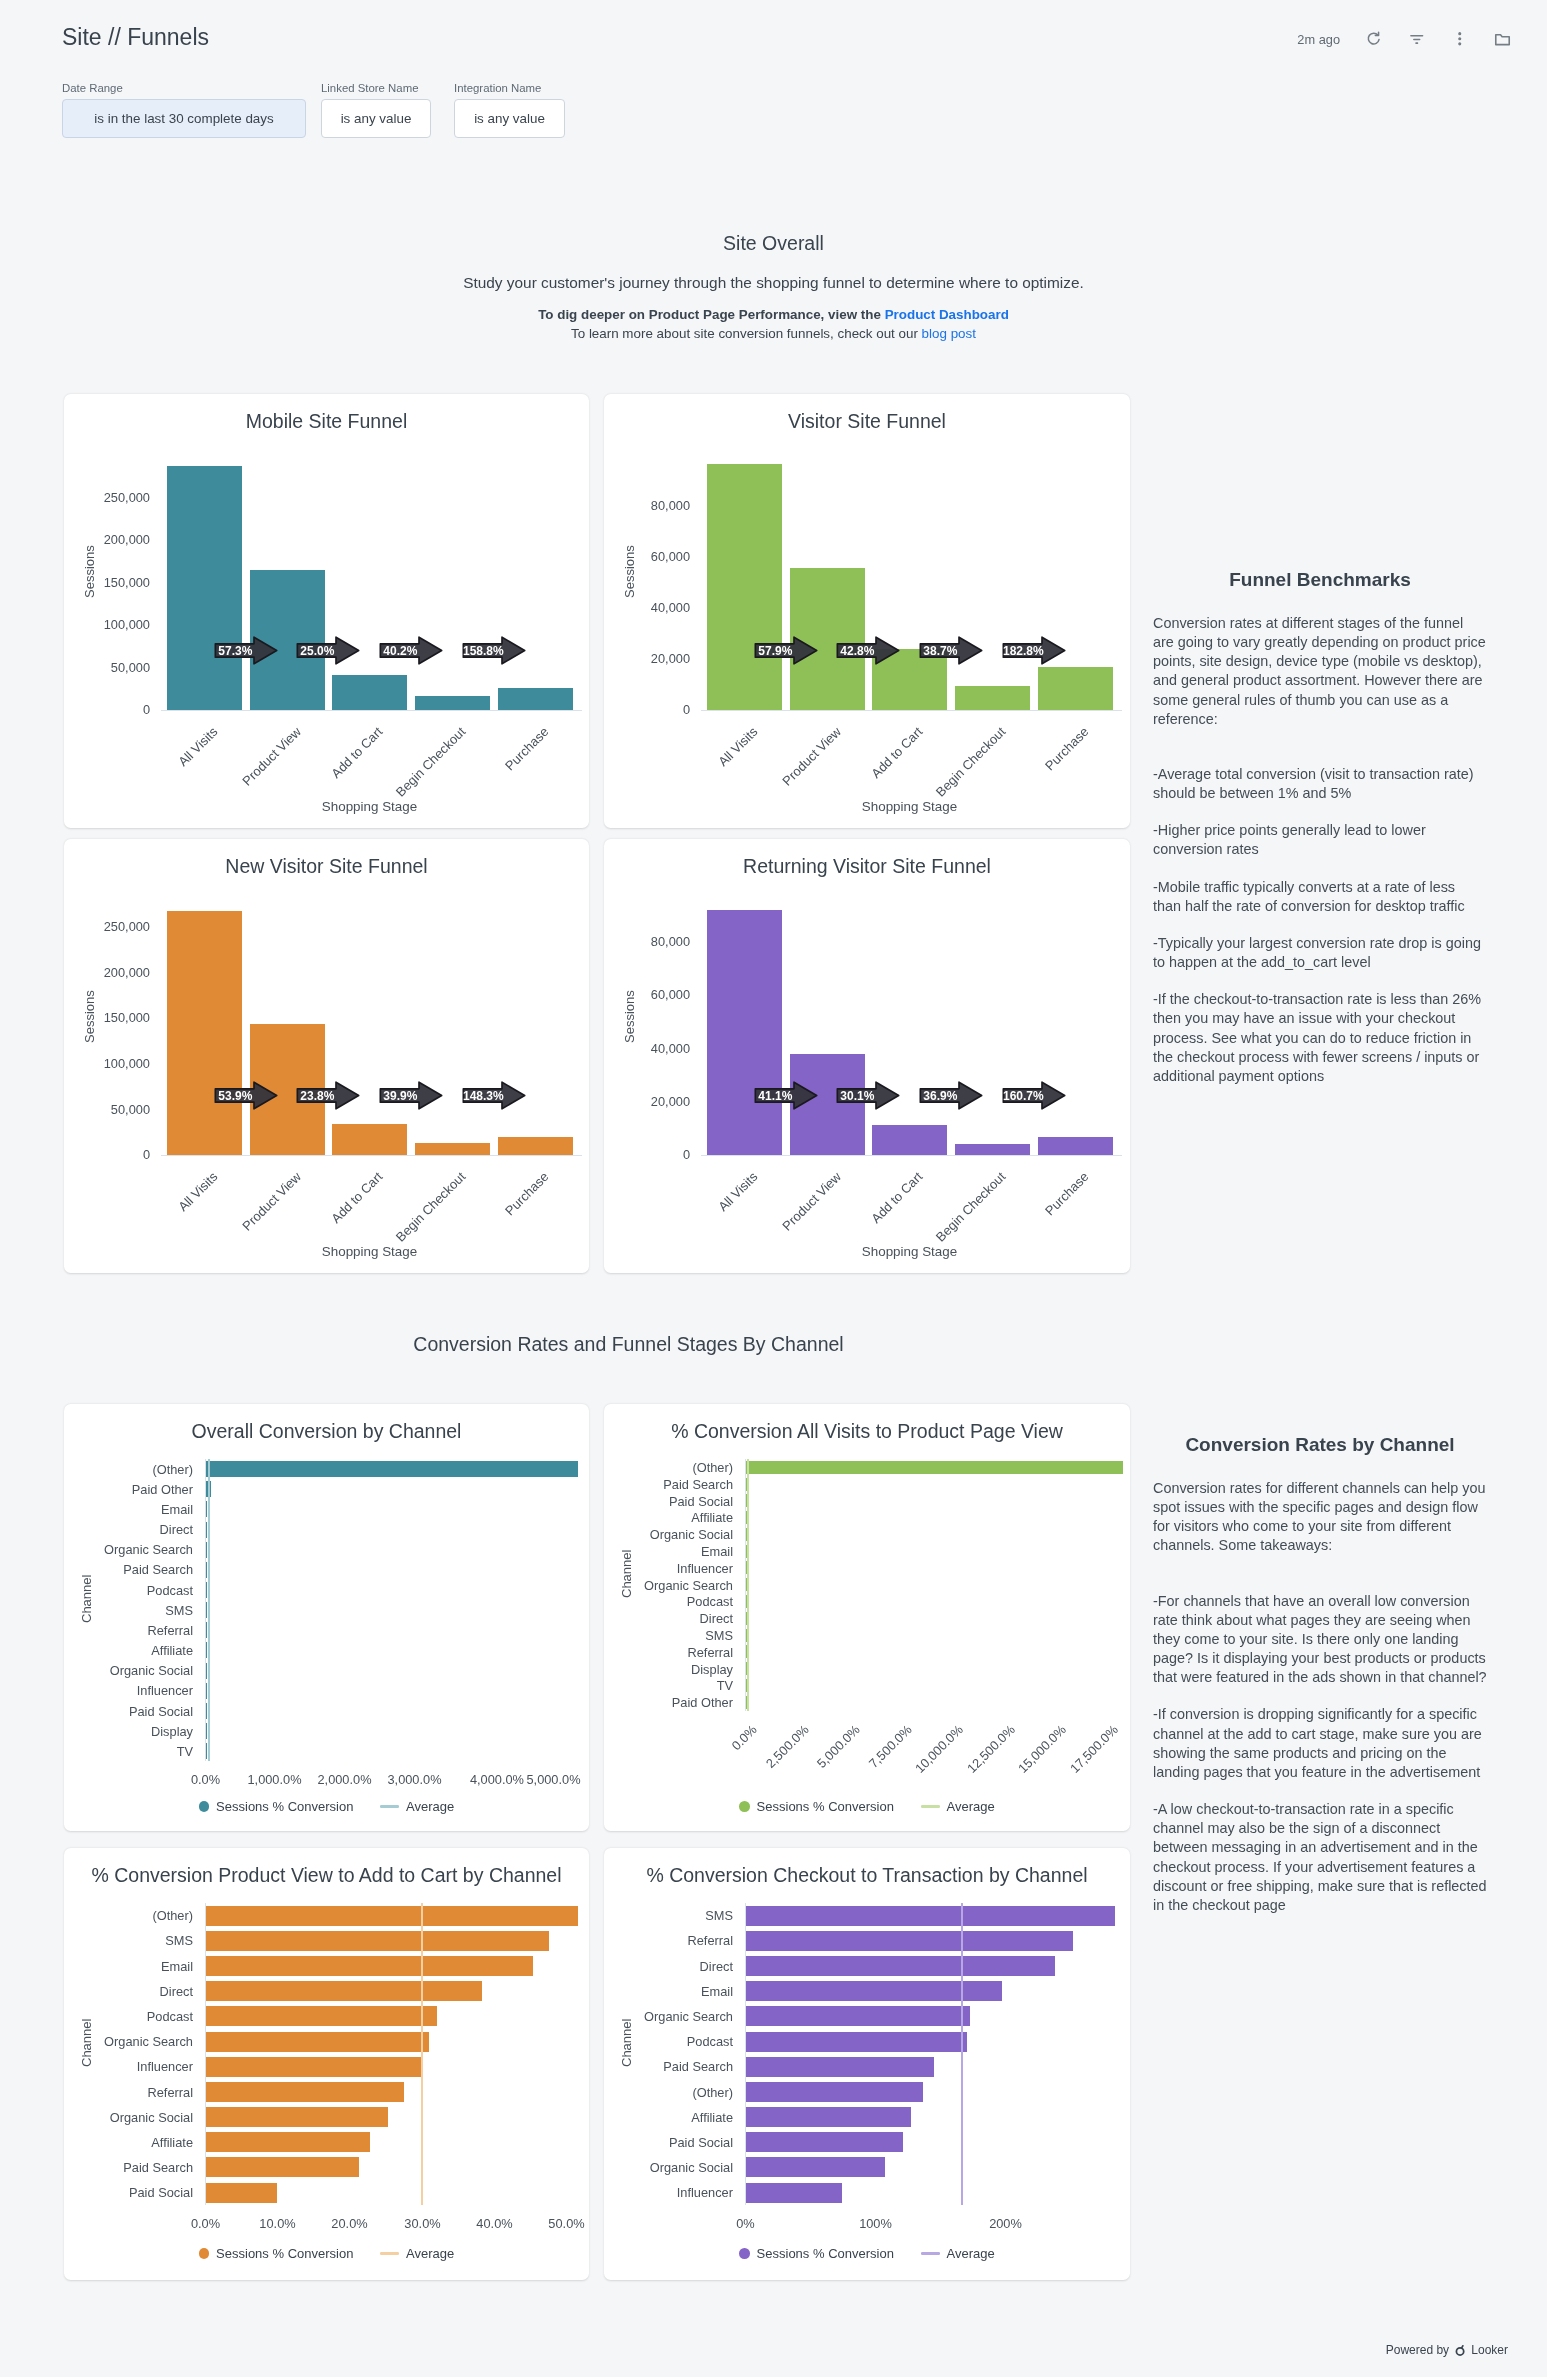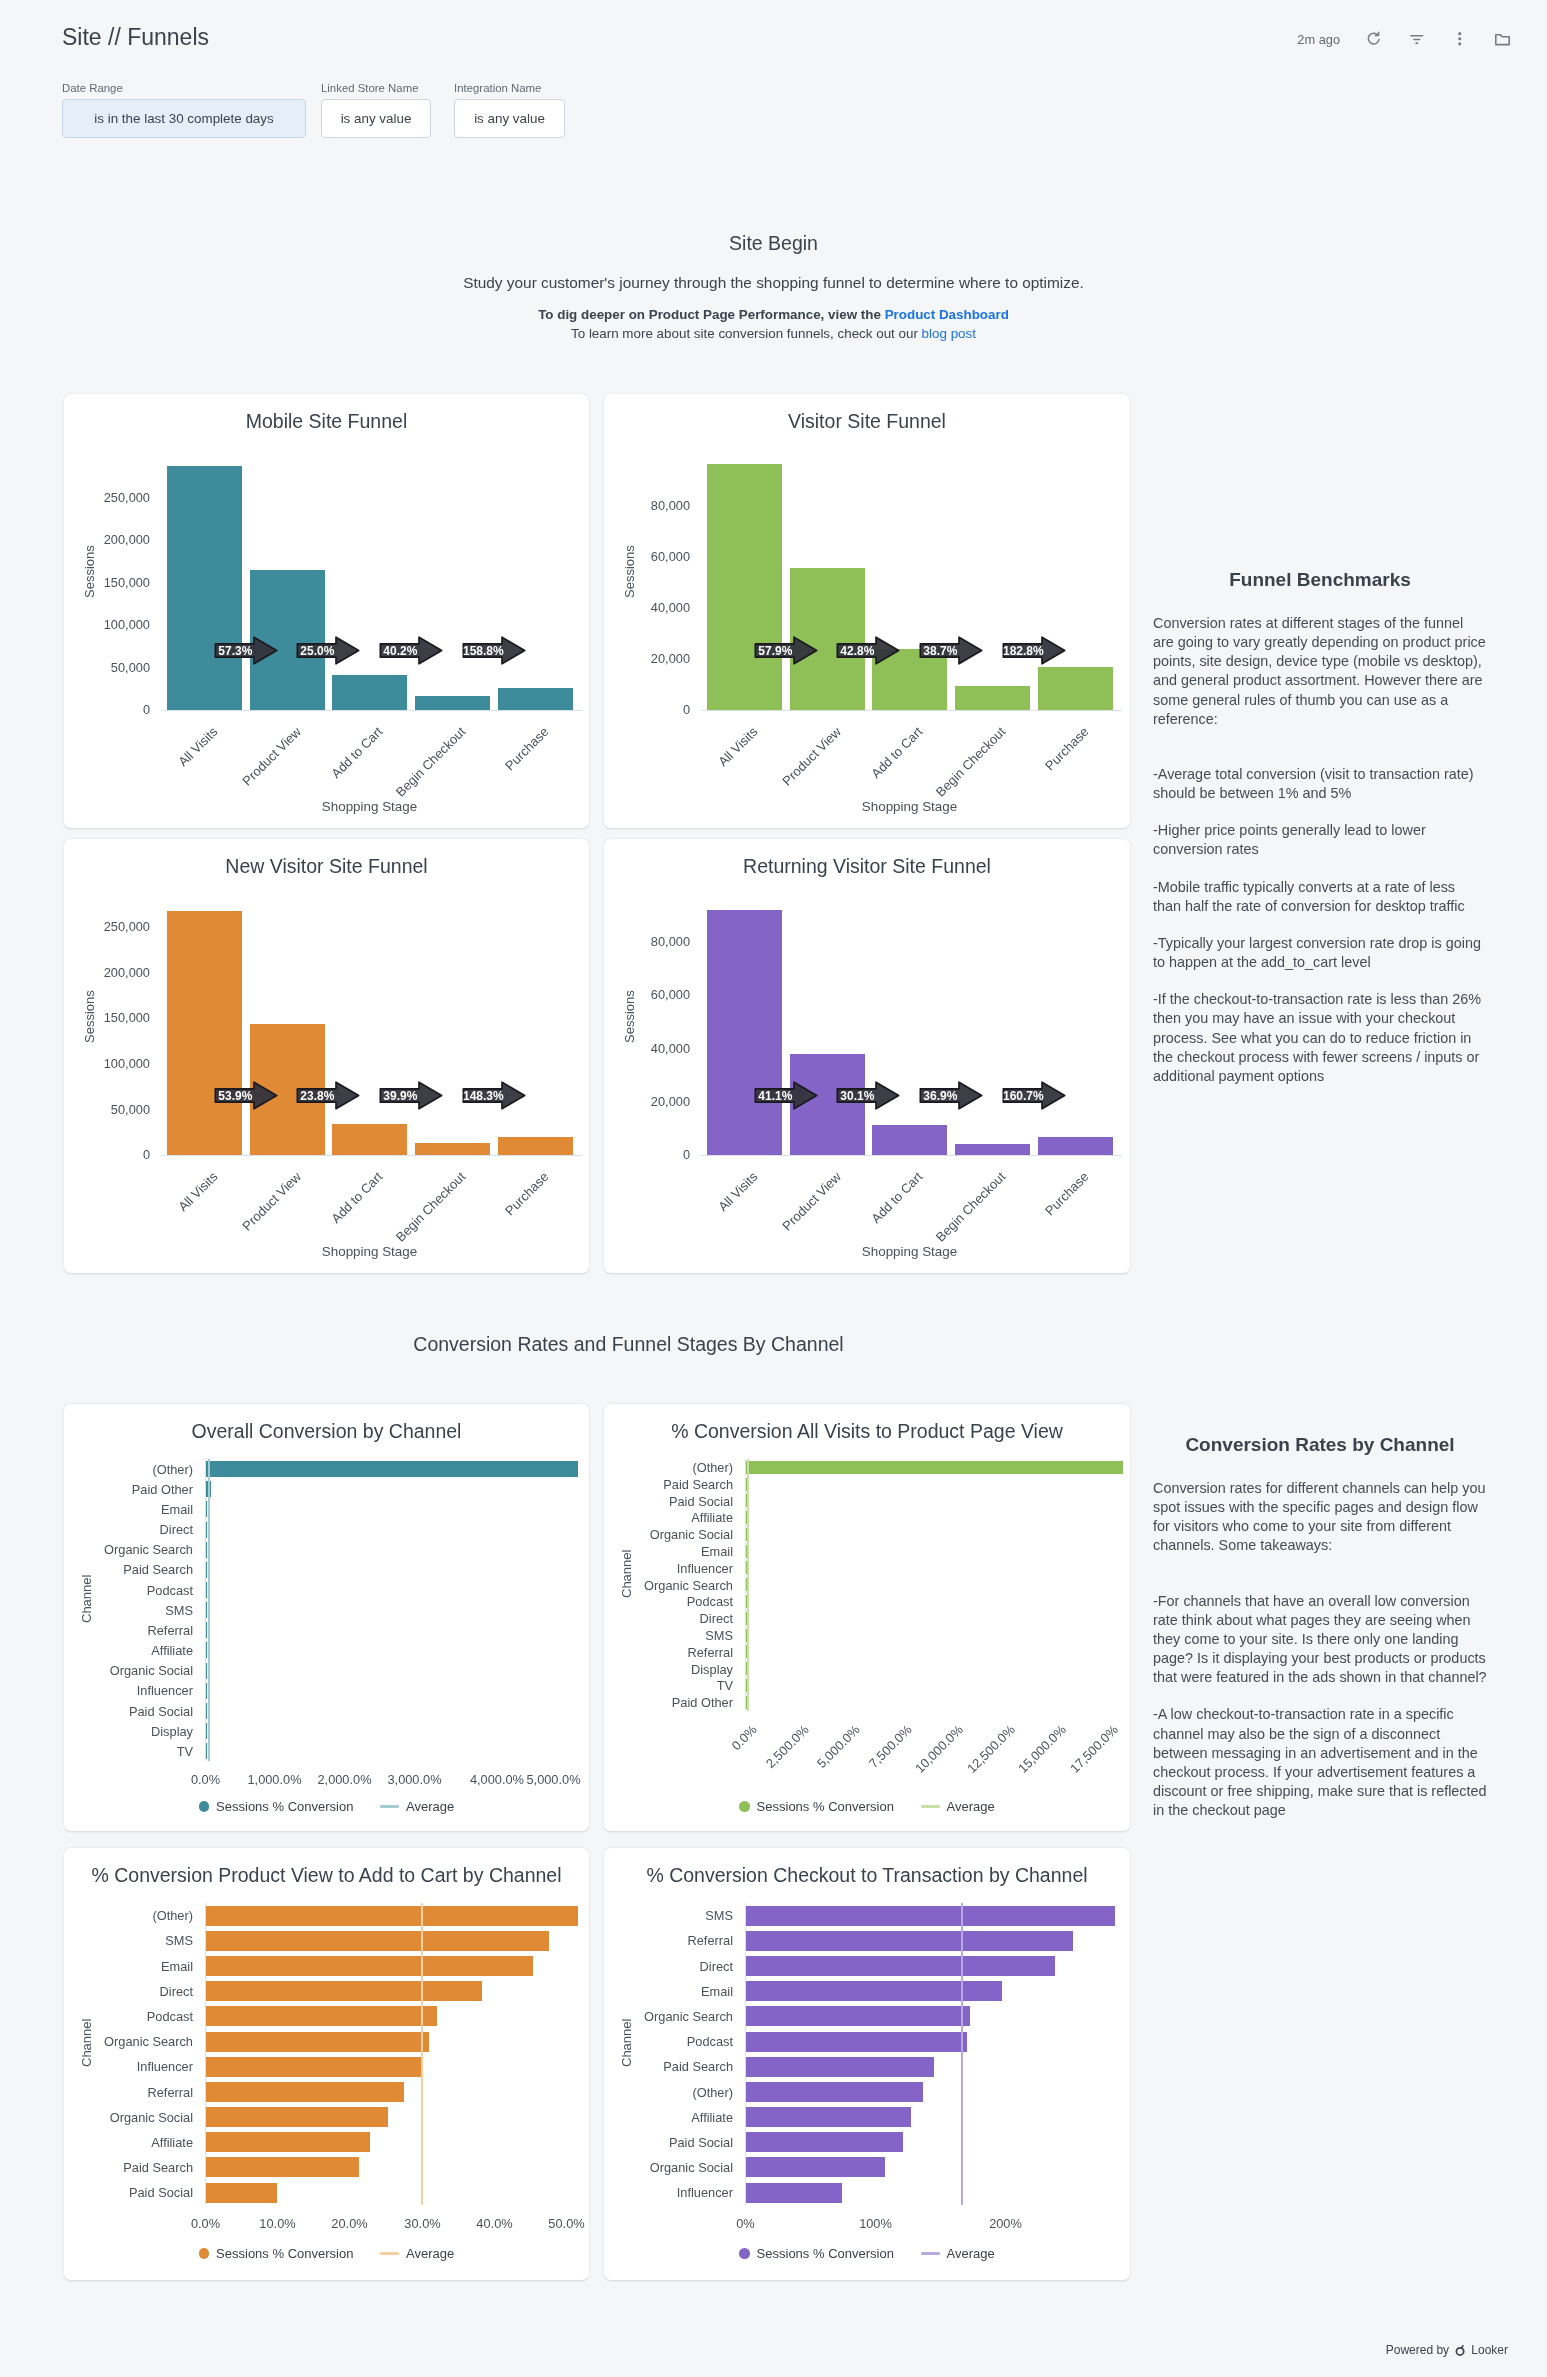--- a/index.html
+++ b/index.html
@@ -104,21 +104,21 @@
   <div class="filters">
     <span class="filter-label" style="left:62px;top:82px">Date Range</span>
     <span class="filter-label" style="left:321px;top:82px">Linked Store Name</span>
     <span class="filter-label" style="left:454px;top:82px">Integration Name</span>
     <div class="filter-box hl" style="left:62px;top:99px;width:244px">is in the last 30 complete days</div>
     <div class="filter-box" style="left:321px;top:99px;width:110px">is any value</div>
     <div class="filter-box" style="left:454px;top:99px;width:111px">is any value</div>
   </div>
 
   <div class="intro">
-    <div class="intro-title">Site Begin</div>
+    <div class="intro-title">Site Overall</div>
     <div class="intro-line1">Study your customer's journey through the shopping funnel to determine where to optimize.</div>
     <div class="intro-line2"><span>To dig deeper on Product Page Performance, view the </span><a class="link">Product Dashboard</a></div>
     <div class="intro-line3"><span>To learn more about site conversion funnels, check out our </span><a class="link">blog post</a></div>
   </div>
 
   <div class="card card-l row1">
     <div class="card-title">Mobile Site Funnel</div>
     <div class="plot">
         <div class="ytick" style="left: 0px; width: 86px; top: 96px;">250,000</div>
         <div class="ytick" style="left: 0px; width: 86px; top: 138px;">200,000</div>
@@ -548,20 +548,21 @@
           <span>Average</span>
         </span>
     </div>
   </div>
 
   <div class="panel" style="top:1434px">
     <h3>Conversion Rates by Channel</h3>
     <div>
         <p>Conversion rates for different channels can help you spot issues with the specific pages and design flow for visitors who come to your site from different channels. Some takeaways:</p>
         <p class="gap-before">-For channels that have an overall low conversion rate think about what pages they are seeing when they come to your site. Is there only one landing page? Is it displaying your best products or products that were featured in the ads shown in that channel?</p>
+        <p>-If conversion is dropping significantly for a specific channel at the add to cart stage, make sure you are showing the same products and pricing on the landing pages that you feature in the advertisement</p>
         <p>-A low checkout-to-transaction rate in a specific channel may also be the sign of a disconnect between messaging in an advertisement and in the checkout process. If your advertisement features a discount or free shipping, make sure that is reflected in the checkout page</p>
       </div>
   </div>
 
   <div class="footer">
     <span>Powered by</span>
     <svg width="12.8" height="12.8" viewBox="0 0 19 19" fill="none" stroke="#3A444E">
       <circle cx="9" cy="11" r="5.4" stroke-width="2.6"></circle>
       <line x1="13.2" y1="2.6" x2="11.2" y2="6.2" stroke-width="2.4" stroke-linecap="round"></line>
     </svg>

